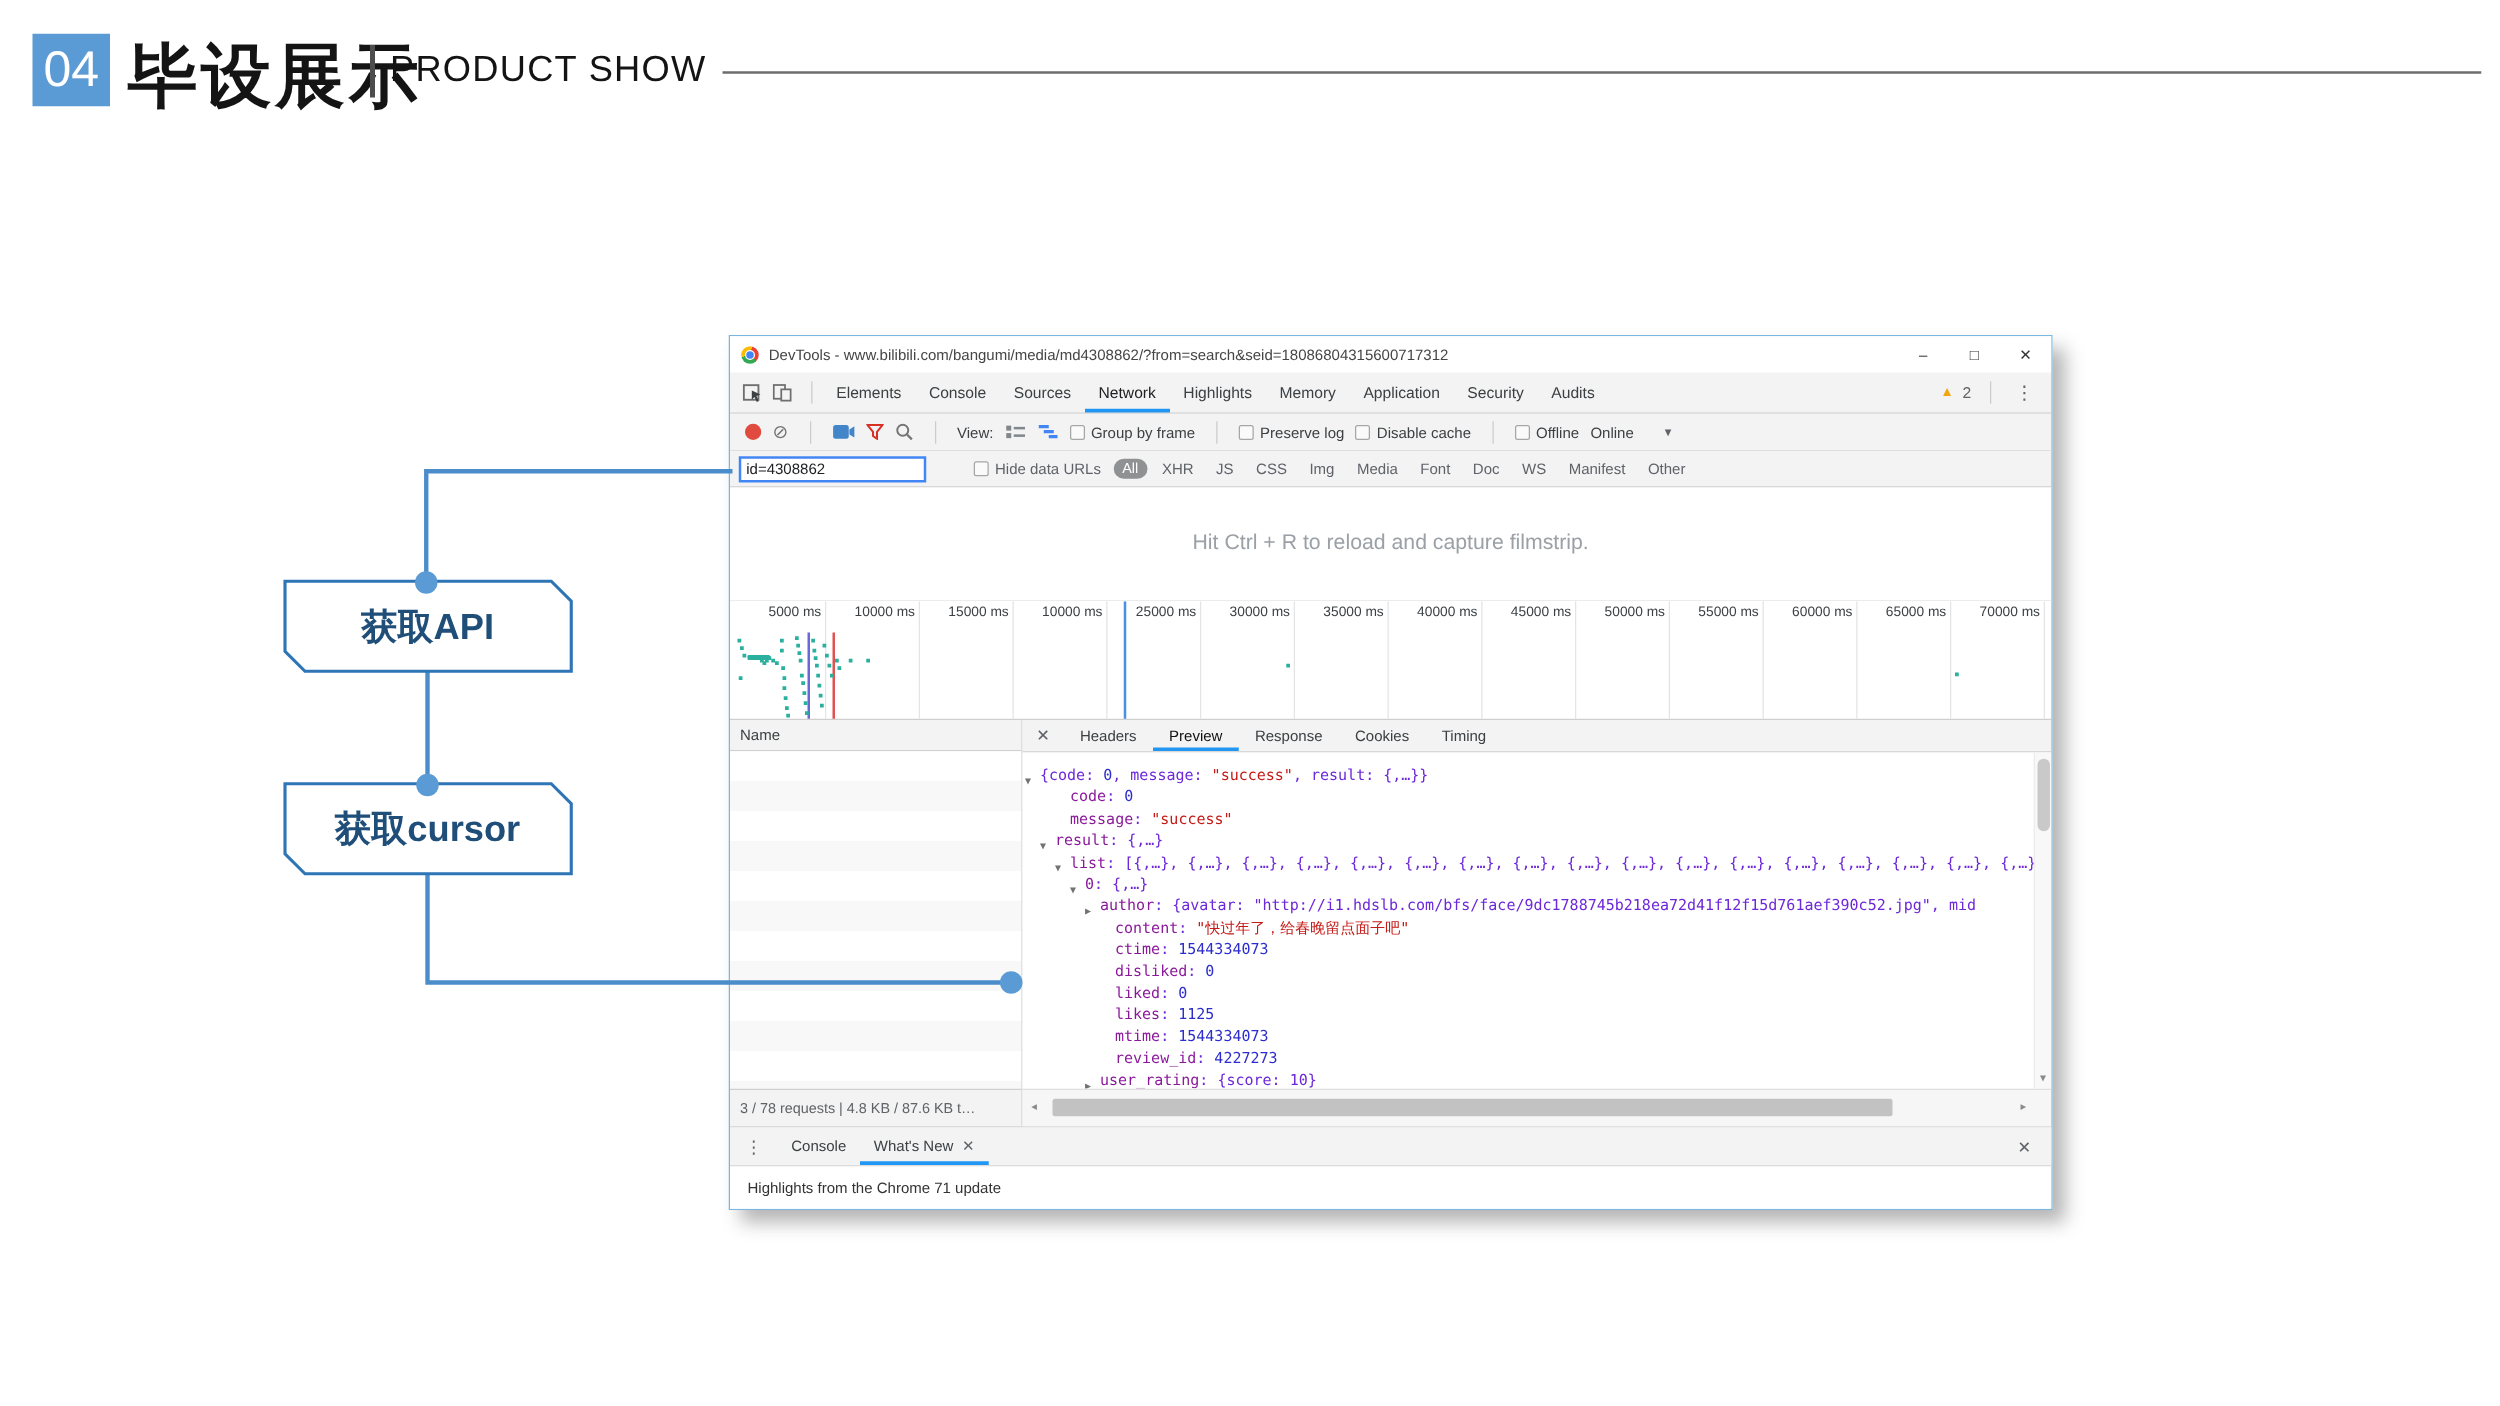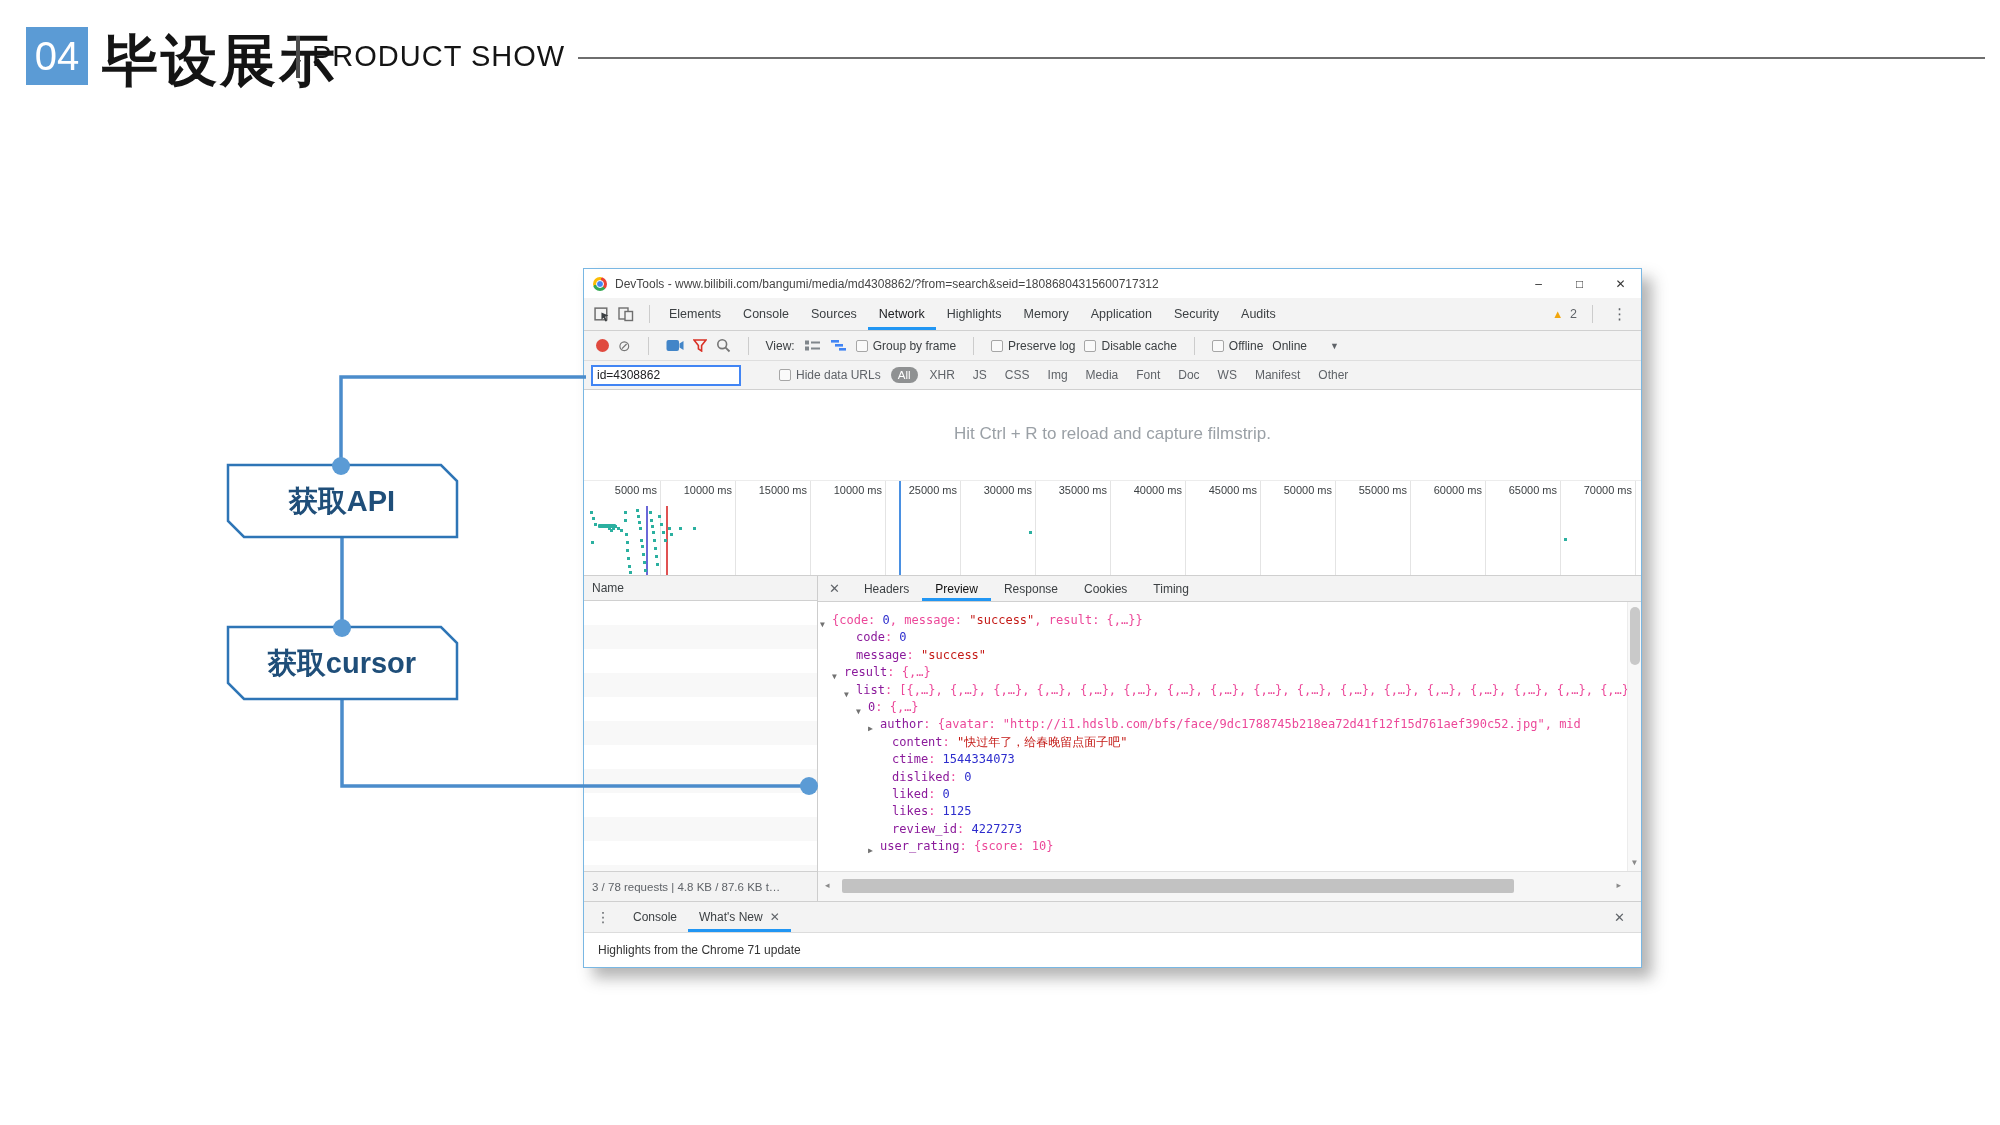--- a/index.html
+++ b/index.html
@@ -86,21 +86,21 @@
 
   .dt-right{flex:1;display:flex;flex-direction:column;min-width:0}
   .ptabs{height:26px;background:#f3f3f3;border-bottom:1px solid #d0d0d0;display:flex;align-items:center;color:#3c4043}
   .pclose{padding:0 11px;font-size:13px;color:#5f6368}
   .ptab{padding:0 13px;height:100%;display:flex;align-items:center}
   .ptab.on{box-shadow:inset 0 -3px 0 #2196f3;color:#111}
   .jcontent{position:relative;flex:1;overflow:hidden;background:#fff;
             font-family:"DejaVu Sans Mono",monospace;font-size:12px;padding-top:10px}
   .jline{position:relative;line-height:17.4px;white-space:pre;color:#242424}
   .jarrow{position:absolute;top:4px;font-size:8px;color:#727272}
-  .tk{color:#8b1a9b}.tn{color:#2d2dcd}.ts{color:#c41a16}.tp{color:#ec4899}
+  .tk{color:#8b1a9b}.tn{color:#2d2dcd}.ts{color:#c41a16}.tp{color:#6d28d9}
   .vsb{position:absolute;right:0;top:0;width:14px;height:100%;background:#f8f8f8;border-left:1px solid #ececec}
   .vthumb{position:absolute;left:2px;top:5px;width:10px;height:58px;background:#c9c9c9;border-radius:5px}
   .vdown{position:absolute;bottom:4px;left:0;width:13px;text-align:center;font-size:8px;color:#8a8a8a}
   .hsb{height:30px;border-top:1px solid #e0e0e0;background:#f6f6f6;position:relative}
   .hthumb{position:absolute;left:24px;top:7px;height:14px;width:672px;background:#c2c2c2;border-radius:2px}
   .harrow{position:absolute;top:8px;font-size:9px;color:#8a8a8a}
   .harrow.l{left:7px}.harrow.r{right:20px}
 
   .drawer{height:66px;border-top:1px solid #cfcfcf;display:flex;flex-direction:column;background:#fff}
   .drawer-tabs{height:31px;background:#f3f3f3;border-bottom:1px solid #dcdcdc;display:flex;align-items:center;
@@ -318,20 +318,21 @@
               <div class="jline" style="padding-left: 38px;"><span class="tk">message</span><span class="tp">: </span><span class="ts">"success"</span></div>
               <div class="jline" style="padding-left: 26px;"><span class="jarrow" style="left: 14px;">▼</span><span class="tk">result</span><span class="tp">: {,…}</span></div>
               <div class="jline" style="padding-left: 38px;"><span class="jarrow" style="left: 26px;">▼</span><span class="tk">list</span><span class="tp">: [{,…}, {,…}, {,…}, {,…}, {,…}, {,…}, {,…}, {,…}, {,…}, {,…}, {,…}, {,…}, {,…}, {,…}, {,…}, {,…}, {,…}</span></div>
               <div class="jline" style="padding-left: 50px;"><span class="jarrow" style="left: 38px;">▼</span><span class="tk">0</span><span class="tp">: {,…}</span></div>
               <div class="jline" style="padding-left: 62px;"><span class="jarrow" style="left: 50px;">▶</span><span class="tk">author</span><span class="tp">: {avatar: "http://i1.hdslb.com/bfs/face/9dc1788745b218ea72d41f12f15d761aef390c52.jpg", mid</span></div>
               <div class="jline" style="padding-left: 74px;"><span class="tk">content</span><span class="tp">: </span><span class="ts">"快过年了，给春晚留点面子吧"</span></div>
               <div class="jline" style="padding-left: 74px;"><span class="tk">ctime</span><span class="tp">: </span><span class="tn">1544334073</span></div>
               <div class="jline" style="padding-left: 74px;"><span class="tk">disliked</span><span class="tp">: </span><span class="tn">0</span></div>
               <div class="jline" style="padding-left: 74px;"><span class="tk">liked</span><span class="tp">: </span><span class="tn">0</span></div>
               <div class="jline" style="padding-left: 74px;"><span class="tk">likes</span><span class="tp">: </span><span class="tn">1125</span></div>
+              <div class="jline" style="padding-left: 74px;"><span class="tk">mtime</span><span class="tp">: </span><span class="tn">1544334073</span></div>
               <div class="jline" style="padding-left: 74px;"><span class="tk">review_id</span><span class="tp">: </span><span class="tn">4227273</span></div>
               <div class="jline" style="padding-left: 62px;"><span class="jarrow" style="left: 50px;">▶</span><span class="tk">user_rating</span><span class="tp">: {score: 10}</span></div>
             </div>
           <div class="vsb">
             <i class="vthumb"></i>
             <span class="vdown">▼</span>
           </div>
         </div>
         <div class="hsb">
           <span class="harrow l">◂</span>

